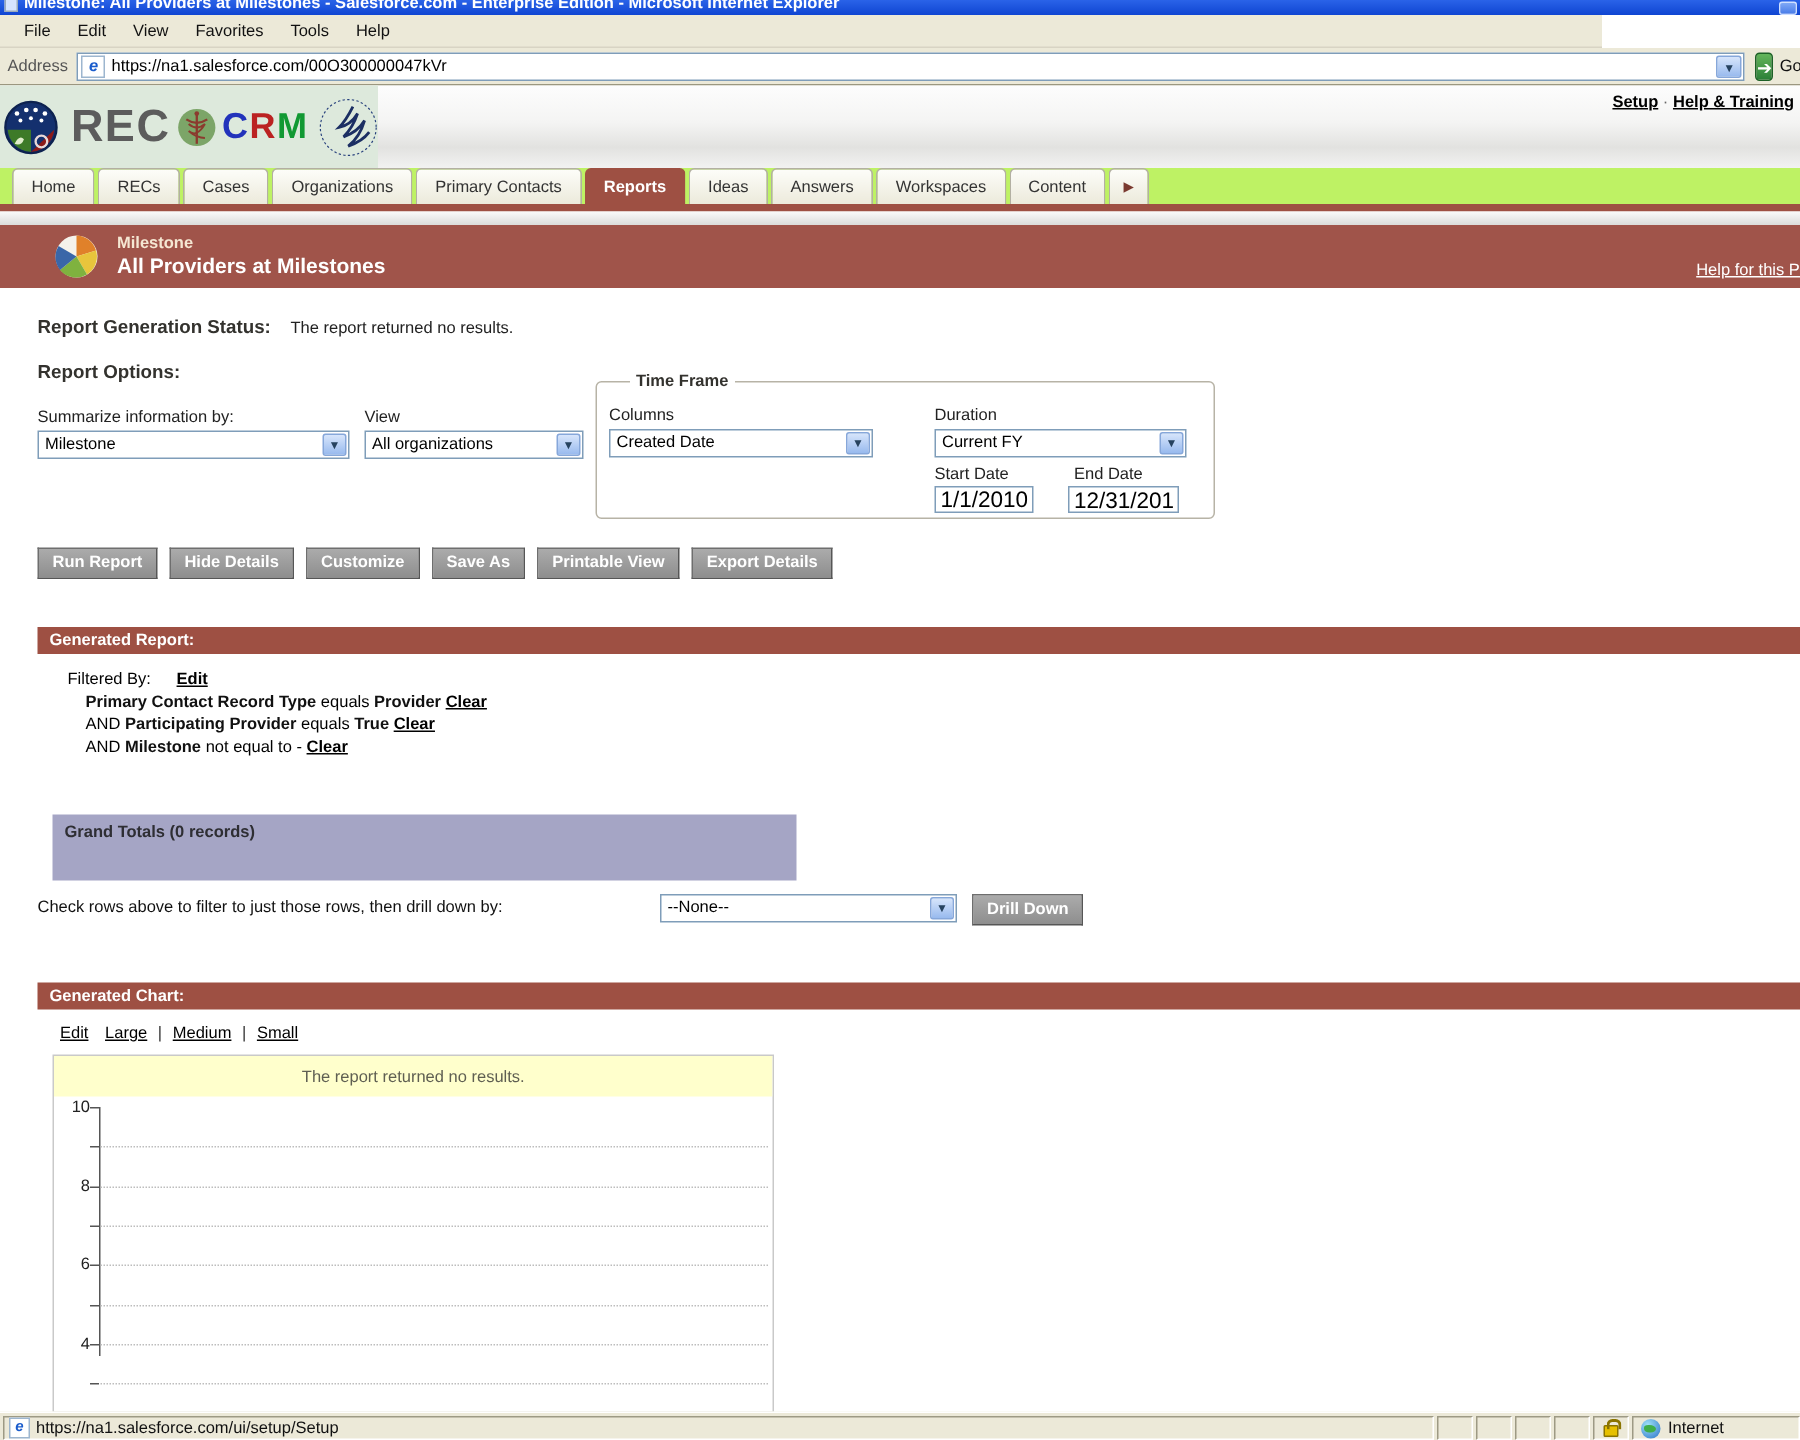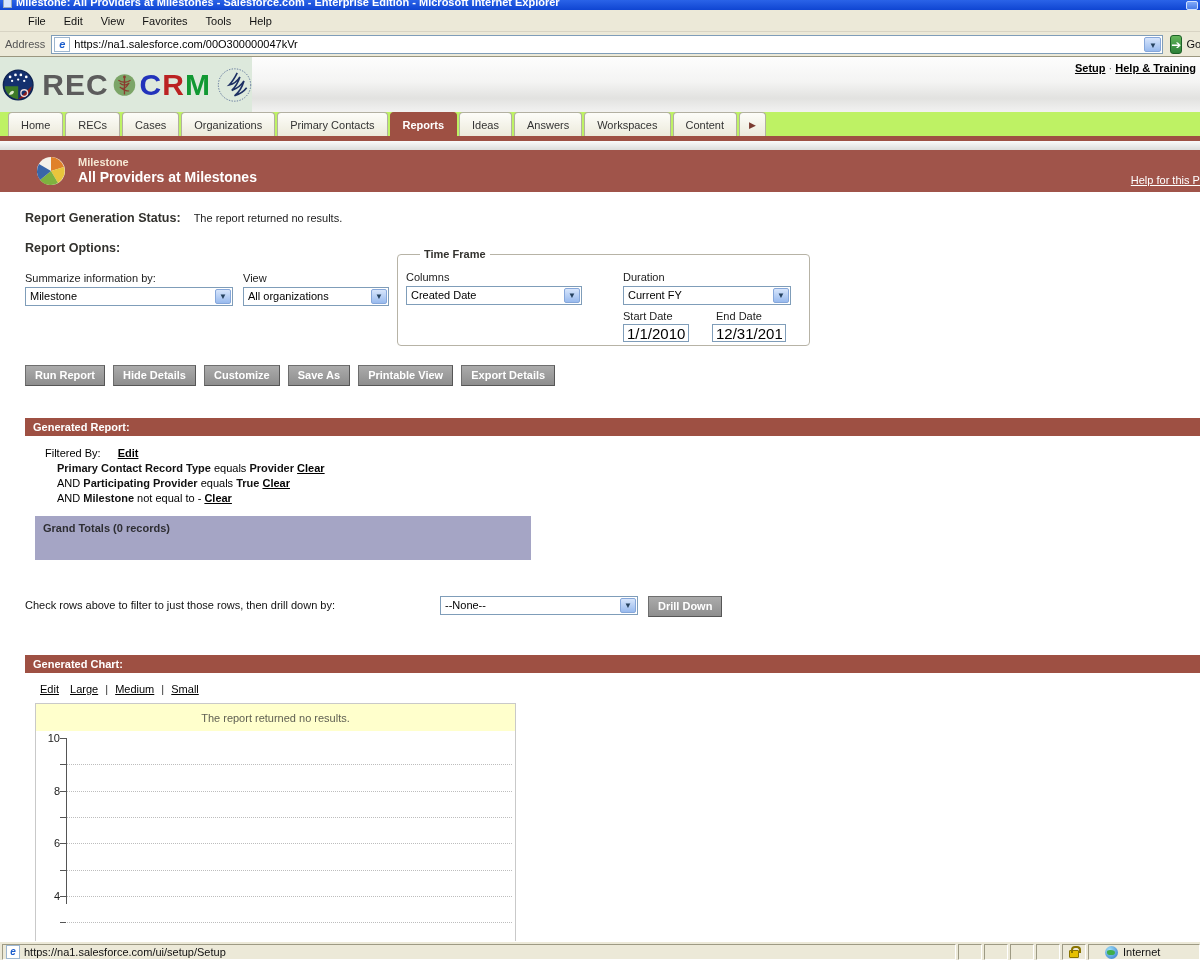--- a/index.html
+++ b/index.html
@@ -7,43 +7,43 @@
     font-family:"Liberation Sans","DejaVu Sans",sans-serif; font-size:11px; color:#000; }
   a { color:#000; text-decoration:underline; cursor:pointer; }
   .abs { position:absolute; }
 
   
   #titlebar { position:absolute; top:0; left:0; width:1200px; height:10px;
     background:linear-gradient(#2a63e8,#0f45d2); overflow:hidden; }
   #titlebar .ttxt { position:absolute; top:-4px; left:16px; color:#fff; font-weight:bold; font-size:11px; white-space:nowrap; }
   #titlebar .tico { position:absolute; top:-2px; left:3px; width:9px; height:10px; background:#d6e4ff; border:1px solid #9ab; }
   #titlebar .tbtn { position:absolute; top:1px; right:2px; width:12px; height:9px; background:linear-gradient(#7fa8f7,#4a7de8); border:1px solid #cfe0ff; border-radius:2px; }
-  #menubar { position:absolute; top:10px; left:0; width:1200px; height:22px;
-    background:#ece9d8; border-bottom:1px solid #d8d4c4; display:flex; align-items:center; padding-left:19px; }
+  #menubar { position:absolute; top:10px; left:0; width:1068px; height:22px;
+    background:#ece9d8; border-bottom:1px solid #d8d4c4; display:flex; align-items:center; padding-left:7px; }
   .menu-item { padding:3px 9px; color:#111; }
   #addressbar { position:absolute; top:32px; left:0; width:1200px; height:25px;
     background:#ece9d8; border-bottom:1px solid #9b9780; display:flex; align-items:center; }
   #addr-label { color:#555; padding:0 6px 0 5px; }
   #addr-input { position:relative; flex:0 0 1112px; height:19px; background:#fff; border:1px solid #7f9db9; display:flex; align-items:center; }
   #addr-input .urltxt { padding-left:22px; color:#000; }
   .eicon { position:absolute; left:2px; top:1px; width:16px; height:15px; background:#fff; border:1px solid #9db6cf; text-align:center; line-height:13px; color:#1a5ccc; font-weight:bold; font-style:italic; font-size:11px; }
   #addr-drop { position:absolute; right:1px; top:1px; width:17px; height:15px;
     background:linear-gradient(#d7e5fb,#98baee); border:1px solid #86a7da; border-radius:2px;
     color:#26425f; font-size:8px; text-align:center; line-height:15px; }
   #go-btn { margin-left:7px; width:20px; height:19px; border-radius:3px;
     background:linear-gradient(#63b55b,#2c8038); border:1px solid #1d6127; color:#fff;
     font-weight:bold; text-align:center; line-height:18px; font-size:12px; }
   #go-label { margin-left:4px; color:#111; }
 
   
   #appheader { position:absolute; top:57px; left:0; width:1200px; height:55px;
     background:linear-gradient(#fdfdfd 0%, #f4f4f3 45%, #e2e2e0 75%, #f2f2f1 100%); }
   #logoblock { position:absolute; top:0; left:0; width:252px; height:55px; background:#dde9dc; display:flex; align-items:center; }
   #rec-txt { font-family:"Liberation Sans",sans-serif; font-weight:bold; font-size:30px; color:#5c5c5c; letter-spacing:1px; margin-left:8px; }
-  #crm-txt { font-weight:bold; font-size:30px; letter-spacing:1px; margin-left:4px; }
+  #crm-txt { font-weight:bold; font-size:24px; letter-spacing:1px; margin-left:4px; }
   #crm-txt .c1{color:#2233bb;} #crm-txt .c2{color:#bb2222;} #crm-txt .c3{color:#119933;}
   #toplinks { position:absolute; top:5px; right:4px; font-weight:bold; }
   #toplinks a { color:#000; }
   #toplinks .dot { color:#666; font-weight:normal; }
 
   
   #tabrow { position:absolute; top:112px; left:0; width:1200px; height:24px; background:#bef264; display:flex; align-items:flex-end; padding-left:8px; }
   .tab { height:24px; margin-right:2px; padding:0 12px; display:flex; align-items:center;
     background:linear-gradient(#fdfdf9,#eceadb); border:1px solid #b3b0a2; border-bottom:none;
     border-radius:4px 4px 0 0; color:#333; white-space:nowrap; }
@@ -84,21 +84,21 @@
 
   #filtered { position:absolute; top:446px; left:45px; line-height:15px; }
   #filtered .indent { margin-left:12px; }
   #filtered b { color:#111; }
   #filtered a { font-weight:bold; }
   #filtered .fb-edit { margin-left:14px; }
 
   #rtable { position:absolute; top:516px; left:35px; width:496px; }
   #rtable .thead { background:#9c9ce4; height:19px; display:flex; align-items:center; padding-left:8px; }
   #rtable .thead a { font-weight:bold; color:#17173f; margin-right:13px; white-space:nowrap; }
-  #rtable .tbody { background:#a5a5c5; height:44px; padding:6px 0 0 8px; font-weight:bold; color:#2e2e33; }
+  #rtable .tbody { background:#a5a5c5; height:44px; padding:6px 0 0 8px; font-weight:bold; color:#2e2e33;margin-top:27px; }
 
   #drillrow { position:absolute; top:594px; left:0; width:1200px; height:22px; }
   #drillrow .dtext { position:absolute; left:25px; top:5px; color:#111; }
   #drill-btn { position:absolute; left:648px; top:2px; }
 
   #chartlinks { position:absolute; top:683px; left:40px; }
   #chartlinks a { margin-right:4px; }
   #chartlinks .sep { color:#333; margin-right:4px; }
   #chartbox { position:absolute; top:703px; left:35px; width:481px; height:239px; border:1px solid #c9c9c9; overflow:hidden; background:#fff; }
   #chartnotice { height:27px; background:#ffffcc; display:flex; align-items:center; justify-content:center; color:#5f5f52; }
@@ -109,21 +109,21 @@
   #plot .ylab { position:absolute; left:0; width:24px; text-align:right; color:#222; font-size:11px; line-height:13px; }
 
   
   #statusbar { position:absolute; top:941px; left:0; width:1200px; height:19px;
     background:#ece9d8; border-top:1px solid #fff; display:flex; align-items:stretch; padding-top:2px; }
   .pane { border:1px solid; border-color:#9d9a84 #fff #fff #9d9a84; margin-left:2px; display:flex; align-items:center; }
   #pane-main { flex:1 1 auto; padding-left:3px; }
   #pane-main .txt { margin-left:4px; color:#111; }
   .pane.small { flex:0 0 24px; }
   #pane-lock { flex:0 0 24px; justify-content:center; }
-  #pane-zone { flex:0 0 112px; padding-left:16px; }
+  #pane-zone { flex:0 0 112px; padding-left:5px; }
   #pane-zone .txt { margin-left:5px; color:#111; }
   .sicon { width:14px; height:14px; background:#fff; border:1px solid #9db6cf; text-align:center; line-height:12px; color:#1a5ccc; font-weight:bold; font-style:italic; font-size:10px; }
   .lock { position:relative; width:10px; height:8px; background:#e6c000; border:1px solid #8a7400; border-radius:1px; margin-top:4px; }
   .lock:before { content:''; position:absolute; top:-5px; left:1px; width:6px; height:5px;
     border:2px solid #8a7400; border-bottom:none; border-radius:4px 4px 0 0; }
   .globe { width:13px; height:13px; border-radius:50%; background:radial-gradient(circle at 35% 30%, #9fe0f7, #2b74c9); position:relative; overflow:hidden; }
   .globe:before { content:''; position:absolute; left:2px; top:4px; width:8px; height:5px; background:#3fae4a; border-radius:40% 60% 50% 50%; }
 </style>
 </head>
 <body>

